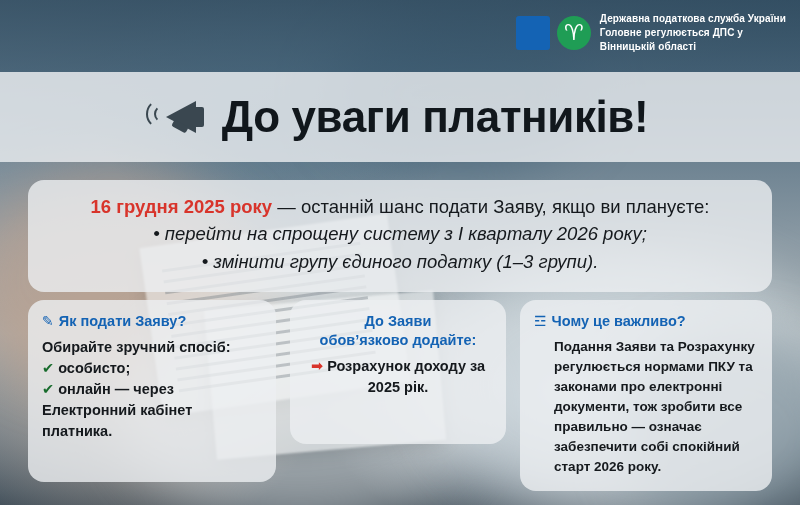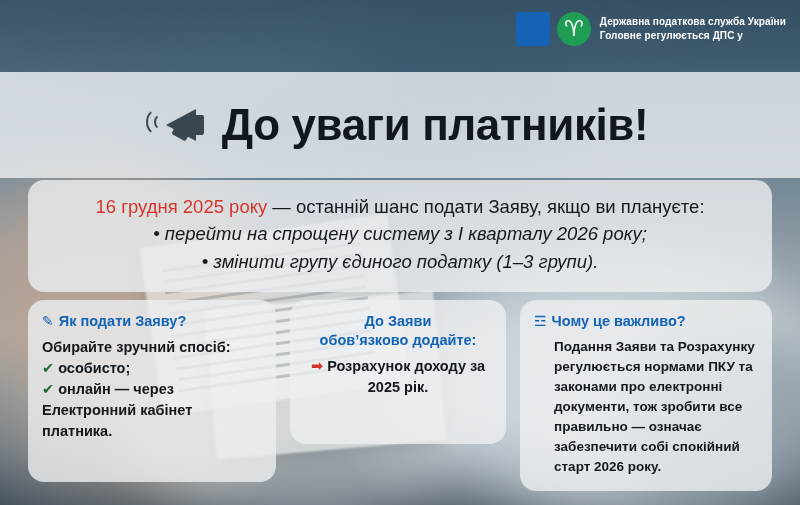--- a/index.html
+++ b/index.html
@@ -115,21 +115,21 @@
     max-width: 220px;
   }
   .logo-text div { white-space: nowrap; }
 
   
   .title-band {
     position: absolute;
     left: 0;
     top: 72px;
     width: 800px;
-    height: 106px;
+    height: 90px;
     background: rgba(236,239,241,0.80);
     display: flex;
     align-items: center;
     justify-content: center;
   }
   .title-inner {
     display: flex;
     align-items: center;
     gap: 14px;
   }
@@ -193,21 +193,21 @@
     box-sizing: border-box;
   }
   .notice-line1 {
     font-size: 18.5px;
     color: #15191d;
     line-height: 26px;
     font-weight: normal;
   }
   .notice-date {
     color: #d8342b;
-    font-weight: normal;
+    font-weight: bold;
   }
   .notice-bullet {
     font-size: 18.5px;
     color: #15191d;
     line-height: 28px;
     font-style: italic;
   }
 
   
   .cards {
@@ -270,20 +270,21 @@
     <div class="logo-row">
       <div class="logo-mark">
         <div class="logo-square"></div>
         <div class="logo-circle">
           <span class="trident">♈</span>
         </div>
       </div>
       <div class="logo-text">
         <div>Державна податкова служба України</div>
         <div>Головне регулюється ДПС у</div>
+        <div>Вінницькій області</div>
       </div>
     </div>
   </div>
 
   <div class="title-band">
     <div class="title-inner">
       <div class="megaphone">
         <div class="mg-cone"></div>
         <div class="mg-body"></div>
         <div class="mg-handle"></div>

